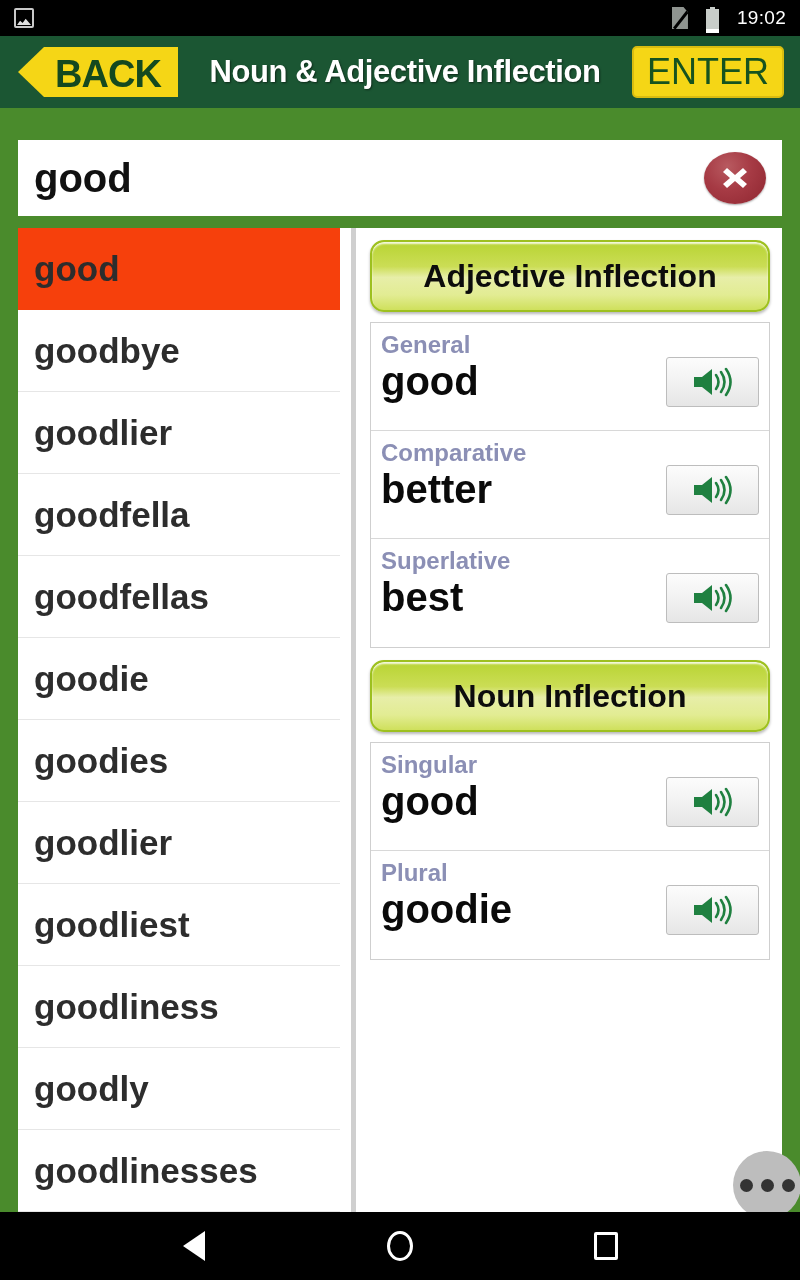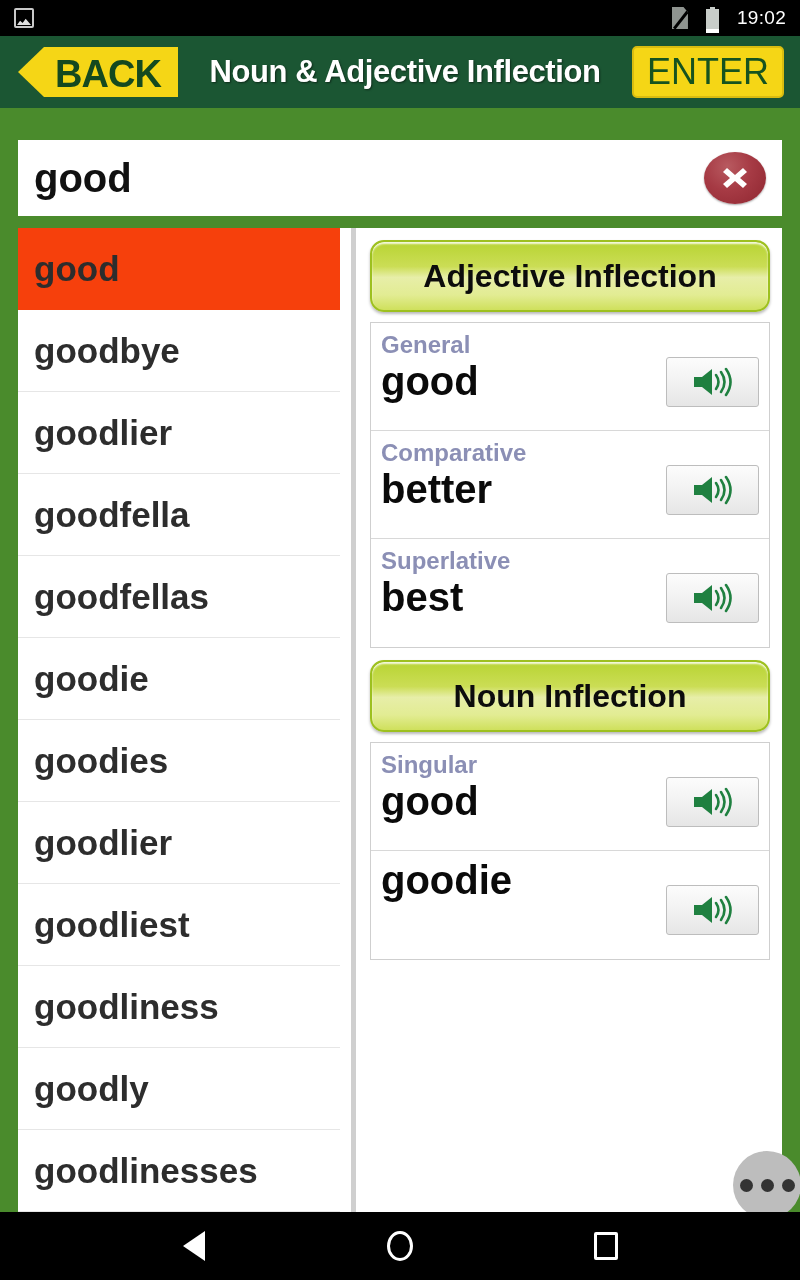--- a/index.html
+++ b/index.html
@@ -292,20 +292,21 @@
               <svg width="44" height="30" viewBox="0 0 44 30">
                 <path d="M3 10 H11 L21 2 V28 L11 20 H3 Z" fill="#1f8040"></path>
                 <path d="M25 8 Q30 15 25 22" stroke="#1f8040" stroke-width="2.6" fill="none" stroke-linecap="round"></path>
                 <path d="M30 5 Q37 15 30 25" stroke="#1f8040" stroke-width="2.6" fill="none" stroke-linecap="round"></path>
                 <path d="M35 2 Q44 15 35 28" stroke="#1f8040" stroke-width="2.6" fill="none" stroke-linecap="round"></path>
               </svg>
             </div>
           </div>
           <div class="infl-row">
             <div class="infl-texts">
+              <div class="infl-label">Plural</div>
               <div class="infl-value">goodie</div>
             </div>
             <div class="speak-btn">
               <svg width="44" height="30" viewBox="0 0 44 30">
                 <path d="M3 10 H11 L21 2 V28 L11 20 H3 Z" fill="#1f8040"></path>
                 <path d="M25 8 Q30 15 25 22" stroke="#1f8040" stroke-width="2.6" fill="none" stroke-linecap="round"></path>
                 <path d="M30 5 Q37 15 30 25" stroke="#1f8040" stroke-width="2.6" fill="none" stroke-linecap="round"></path>
                 <path d="M35 2 Q44 15 35 28" stroke="#1f8040" stroke-width="2.6" fill="none" stroke-linecap="round"></path>
               </svg>
             </div>

